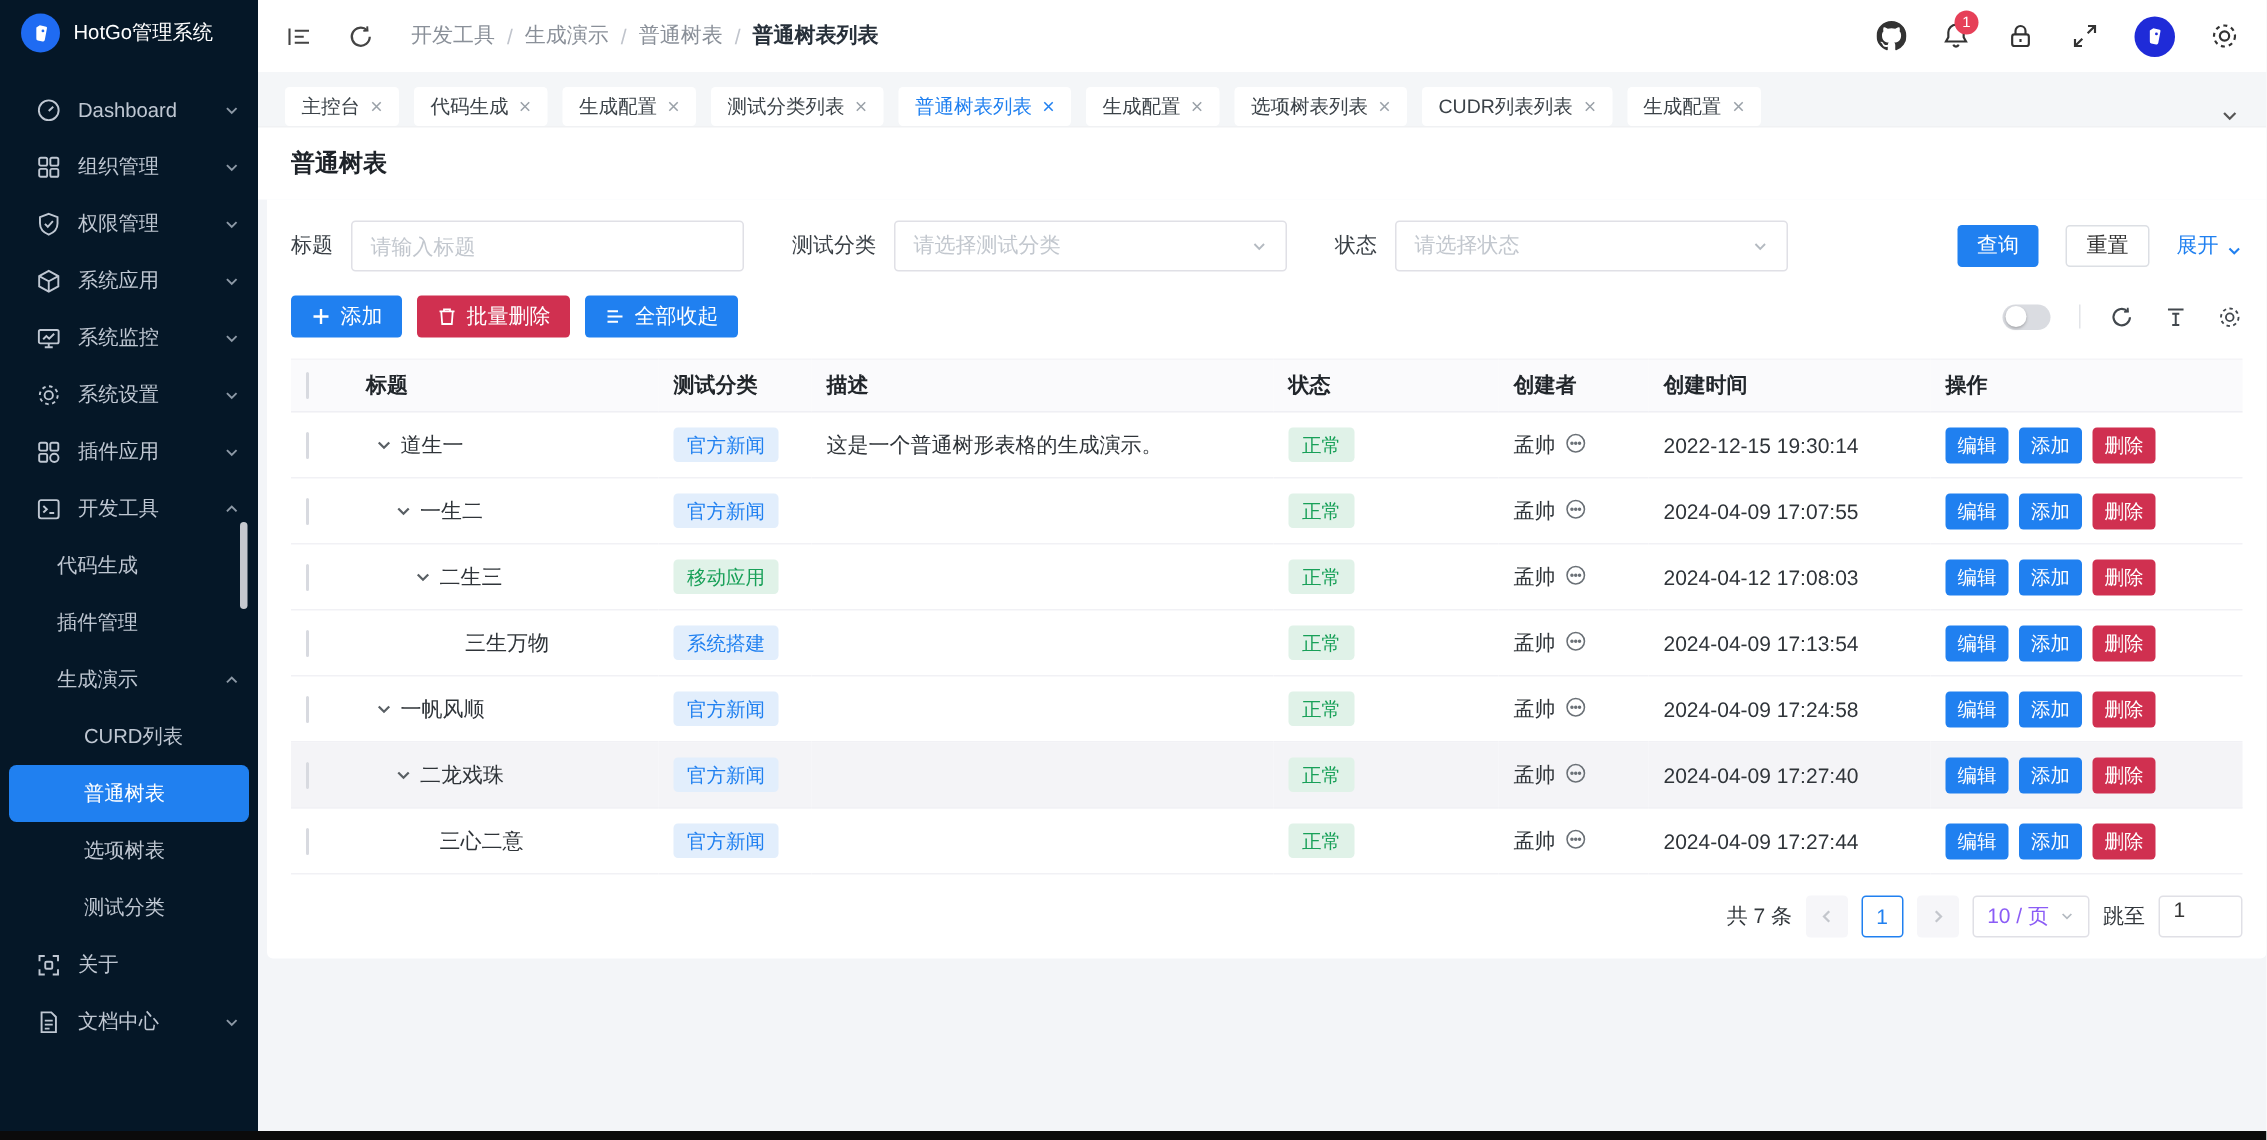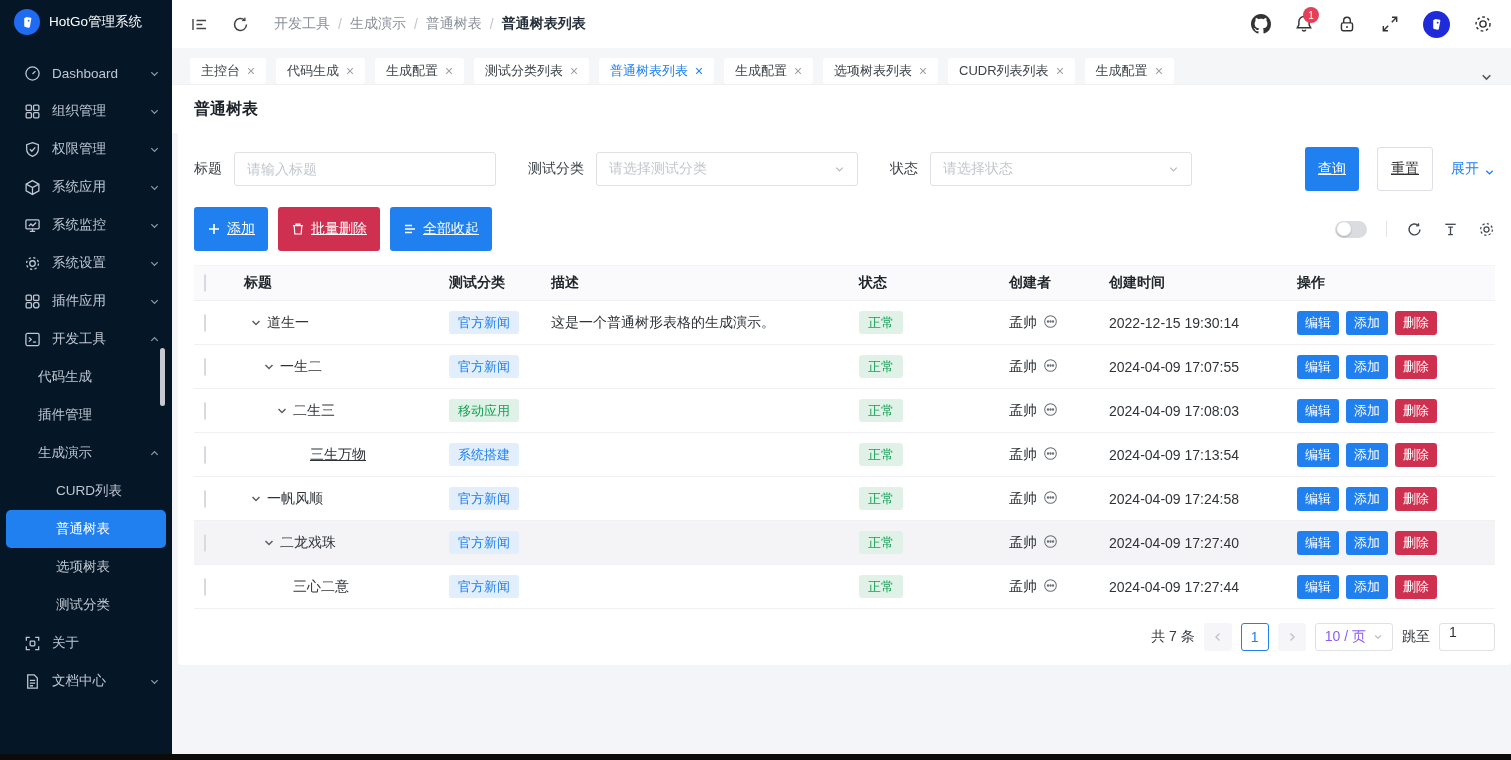--- a/index.html
+++ b/index.html
@@ -52,21 +52,21 @@
   
   .filter-row { display:flex; align-items:center; }
   .f-label { font-size:14px; color:#3a4046; margin-right:12px; white-space:nowrap; }
   .f-input, .f-select { width:262px; height:34px; border:1px solid #e0e0e6; border-radius:3px; background:#fff; display:flex; align-items:center; padding:0 12px; }
   input.raw { border:none; outline:none; width:100%; font-size:14px; color:#333; font-family:inherit; background:transparent; }
   input.raw::placeholder { color:#c2c7ce; }
   .f-select .ph { color:#c2c7ce; font-size:14px; flex:1; }
   .f-select .sel-chev { width:11px; height:11px; color:#b4bac1; }
   .f-group { display:flex; align-items:center; margin-right:32px; }
   .filter-actions { margin-left:auto; display:flex; align-items:center; gap:18px; }
-  .btn { border:none; border-radius:3px; height:44px; font-size:14px; cursor:pointer; font-family:inherit; display:inline-flex; align-items:center; justify-content:center; padding:0 13px;text-decoration:underline; }
+  .btn { border:none; border-radius:3px; height:28px; font-size:14px; cursor:pointer; font-family:inherit; display:inline-flex; align-items:center; justify-content:center; padding:0 13px; }
   .btn-primary { background:#2080f0; color:#fff; }
   .btn-default { background:#fff; color:#333; border:1px solid #dcdfe4; }
   .btn-danger { background:#d03050; color:#fff; }
   .link-expand { color:#2080f0; display:flex; align-items:flex-end; gap:5px; cursor:pointer; font-size:14px; }
   .link-expand .chev { width:11px; height:11px; }
 
   
   .toolbar-row { display:flex; align-items:center; margin-top:16px; }
   .btn .bic { width:14px; height:14px; margin-right:6px; }
   .toolbar-row .btn + .btn { margin-left:10px; }
@@ -78,21 +78,21 @@
 
   
   table { width:100%; border-collapse:collapse; margin-top:14px; table-layout:fixed; }
   thead th { background:#fafafc; font-weight:600; color:#21262b; text-align:left; font-size:14px; height:35px; padding:0 10px; border-bottom:1px solid #efeff4; border-top:1px solid #f4f4f7; }
   tbody td { height:44px; padding:0 10px; border-bottom:1px solid #f1f1f5; font-size:14px; color:#2f3439; }
   tr.hl td { background:#f4f4f7; }
   .cb { width:16px; height:16px; border:1px solid #d8dae0; border-radius:3px; background:#fff; cursor:pointer; }
   .tree { display:flex; align-items:center; }
   .tree .arrow { width:12px; height:12px; color:#5a6065; margin-right:5px; flex:none; cursor:pointer; }
   .tree.leaf .arrow { visibility:hidden; }
-  .tree.lv0 { padding-left:6px; } .tree.lv1 { padding-left:19px; } .tree.lv2 { padding-left:32px; } .tree.lv3 { padding-left:49px;text-decoration:underline; }
+  .tree.lv0 { padding-left:6px; } .tree.lv1 { padding-left:19px; } .tree.lv2 { padding-left:32px; } .tree.lv3 { padding-left:49px; }
   .tag { display:inline-block; padding:3px 9px; border-radius:3px; font-size:13px; line-height:17px; }
   .tag-info { background:#e2eefc; color:#2080f0; }
   .tag-success { background:#e0f2e8; color:#18a058; }
   .creator { display:flex; align-items:flex-start; gap:6px; }
   .dots-ic { width:15px; height:15px; color:#6a7076; }
   .ops { display:flex; gap:7px; }
   .mini-btn { border:none; border-radius:3px; height:24px; padding:0 8px; font-size:13px; color:#fff; cursor:pointer; font-family:inherit; }
 
   
   .pagination { display:flex; align-items:center; justify-content:flex-end; gap:9px; margin-top:14px; font-size:14px; color:#33383d; }
@@ -560,21 +560,21 @@
                   <span class="creator">
                     <span>孟帅</span>
                     <svg class="dots-ic" viewBox="0 0 16 16" fill="none" stroke="currentColor" stroke-width="1.1">
                       <circle cx="8" cy="8" r="6.2"></circle>
                       <circle cx="5.3" cy="8" r="0.7" fill="currentColor"></circle>
                       <circle cx="8" cy="8" r="0.7" fill="currentColor"></circle>
                       <circle cx="10.7" cy="8" r="0.7" fill="currentColor"></circle>
                     </svg>
                   </span>
                 </td>
-              <td>2024-04-09 17:08:03</td>
+              <td>2024-04-12 17:08:03</td>
               <td>
                   <span class="ops">
                     <button class="mini-btn" style="background:#2080f0">编辑</button>
                     <button class="mini-btn" style="background:#2080f0">添加</button>
                     <button class="mini-btn" style="background:#d03050">删除</button>
                   </span>
                 </td>
             </tr>
             <tr>
               <td><span class="cb"></span></td>

